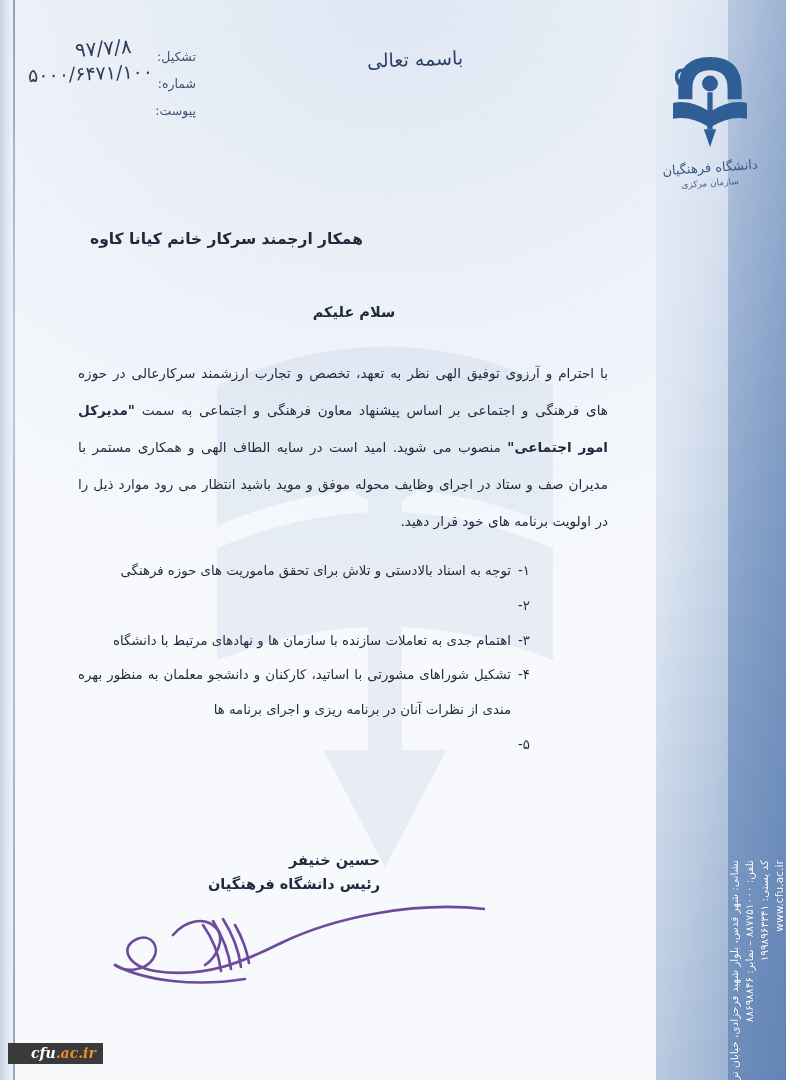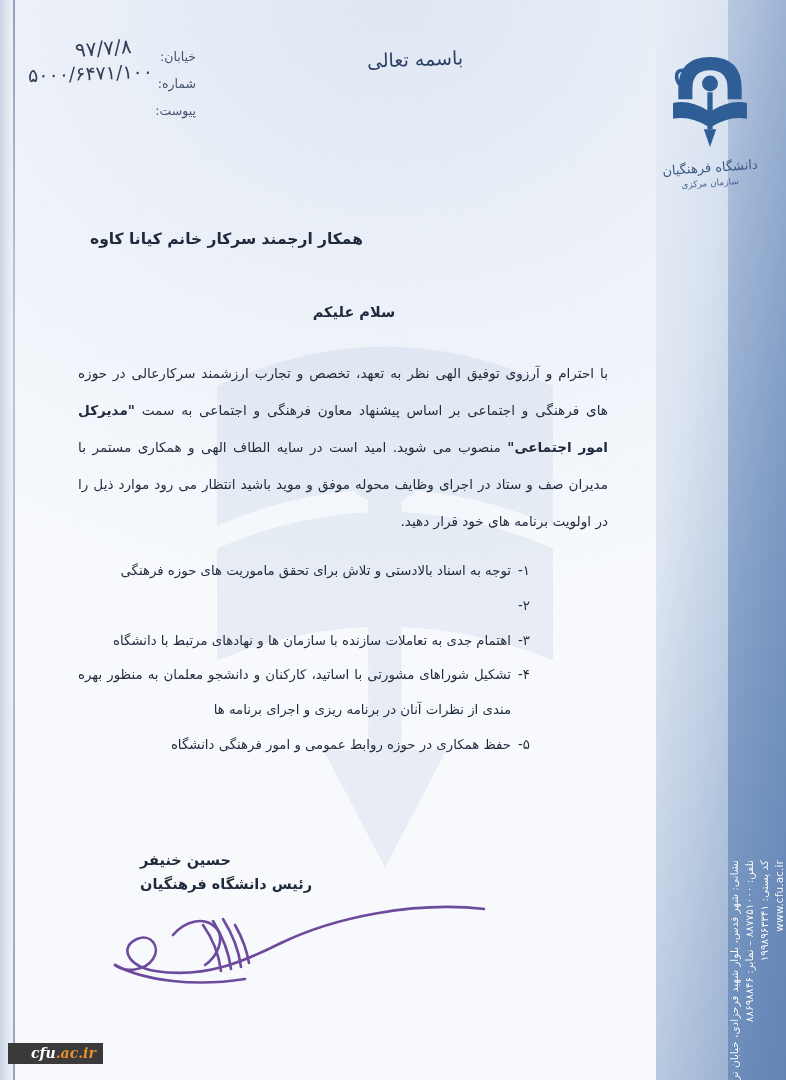--- a/index.html
+++ b/index.html
@@ -143,21 +143,21 @@
     display:flex;gap:7px;align-items:flex-start;
     justify-content:flex-start;
     padding-right:78px;
   }
   #list li .num{flex:0 0 auto;white-space:nowrap;}
   #list li .txt{flex:0 1 auto;text-align:justify;}
 
   
   #signature{
     position:absolute;left:140px;top:852px;width:240px;
-    direction:rtl;text-align:left;color:#1f2a3d;
+    direction:rtl;text-align:right;color:#1f2a3d;
   }
   #sig-name{font-size:14.5px;font-weight:bold;letter-spacing:.2px;}
   #sig-title{font-size:14.5px;font-weight:bold;margin-top:8px;}
   #sig-scribble{
     position:absolute;left:85px;top:895px;width:400px;height:110px;
     pointer-events:none;
   }
   #sig-scribble svg{width:100%;height:100%;display:block;}
 
   
@@ -197,21 +197,21 @@
       <span class="contact-line">نشانی: شهر قدس، بلوار شهید فرحزادی، خیابان تربیت معلم، دانشگاه فرهنگیان</span>
       <span class="contact-line">تلفن: ۸۸۷۷۵۱۰۰۰ – نمابر: ۸۸۶۹۸۸۴۶</span>
       <span class="contact-line">کد پستی: ۱۹۹۸۹۶۳۳۴۱</span>
       <span class="contact-line ltr">www.cfu.ac.ir</span>
     </div>
   </div>
 
   <div id="basmala">باسمه تعالی</div>
 
   <div id="meta-block">
-    <span class="meta-row">خیابان:</span>
+    <span class="meta-row">تشکیل:</span>
     <span class="meta-row">شماره:</span>
     <span class="meta-row">پیوست:</span>
   </div>
   <div class="hand" id="hand-date">۹۷/۷/۸</div>
   <div class="hand" id="hand-number">۵۰۰۰/۶۴۷۱/۱۰۰</div>
 
   <div id="logo">
     <svg id="logo-mark" viewBox="0 0 100 122" xmlns="http://www.w3.org/2000/svg">
       <path d="M14 46 Q14 10 50 10 Q86 10 86 46 L86 58 L70 58 L70 46 Q70 25 50 25 Q30 25 30 46 L30 58 L14 58 Z" fill="#2f5d96"></path>
       <circle cx="50" cy="40" r="9" fill="#2f5d96"></circle>
@@ -243,21 +243,20 @@
       <li>
         <span class="num">۳-</span>
         <span class="txt">اهتمام جدی به تعاملات سازنده با سازمان ها و نهادهای مرتبط با دانشگاه</span>
       </li>
       <li>
         <span class="num">۴-</span>
         <span class="txt">تشکیل شوراهای مشورتی با اساتید، کارکنان و دانشجو معلمان به منظور بهره مندی از نظرات آنان در برنامه ریزی و اجرای برنامه ها</span>
       </li>
       <li>
         <span class="num">۵-</span>
-        <span class="txt">حفظ همکاری در حوزه روابط عمومی و امور فرهنگی دانشگاه</span>
       </li>
     </ul>
   </div>
 
   <div id="signature">
     <div id="sig-name">حسین خنیفر</div>
     <div id="sig-title">رئیس دانشگاه فرهنگیان</div>
   </div>
 
   <div id="sig-scribble">

